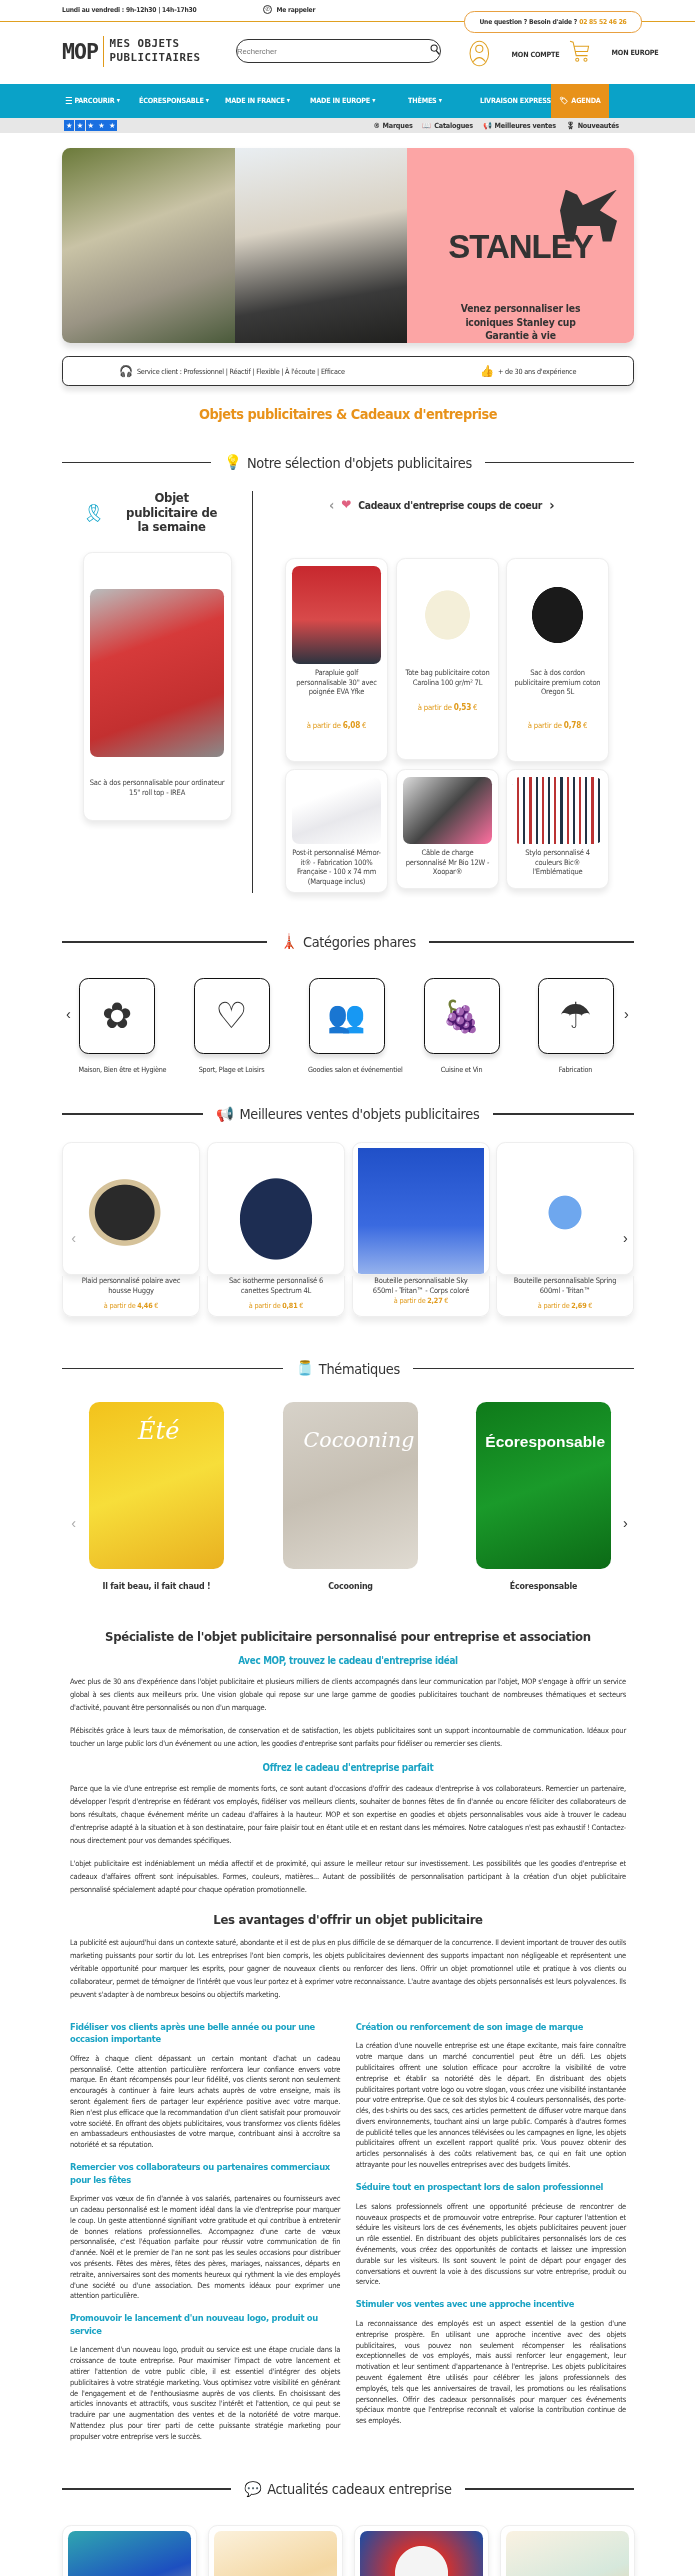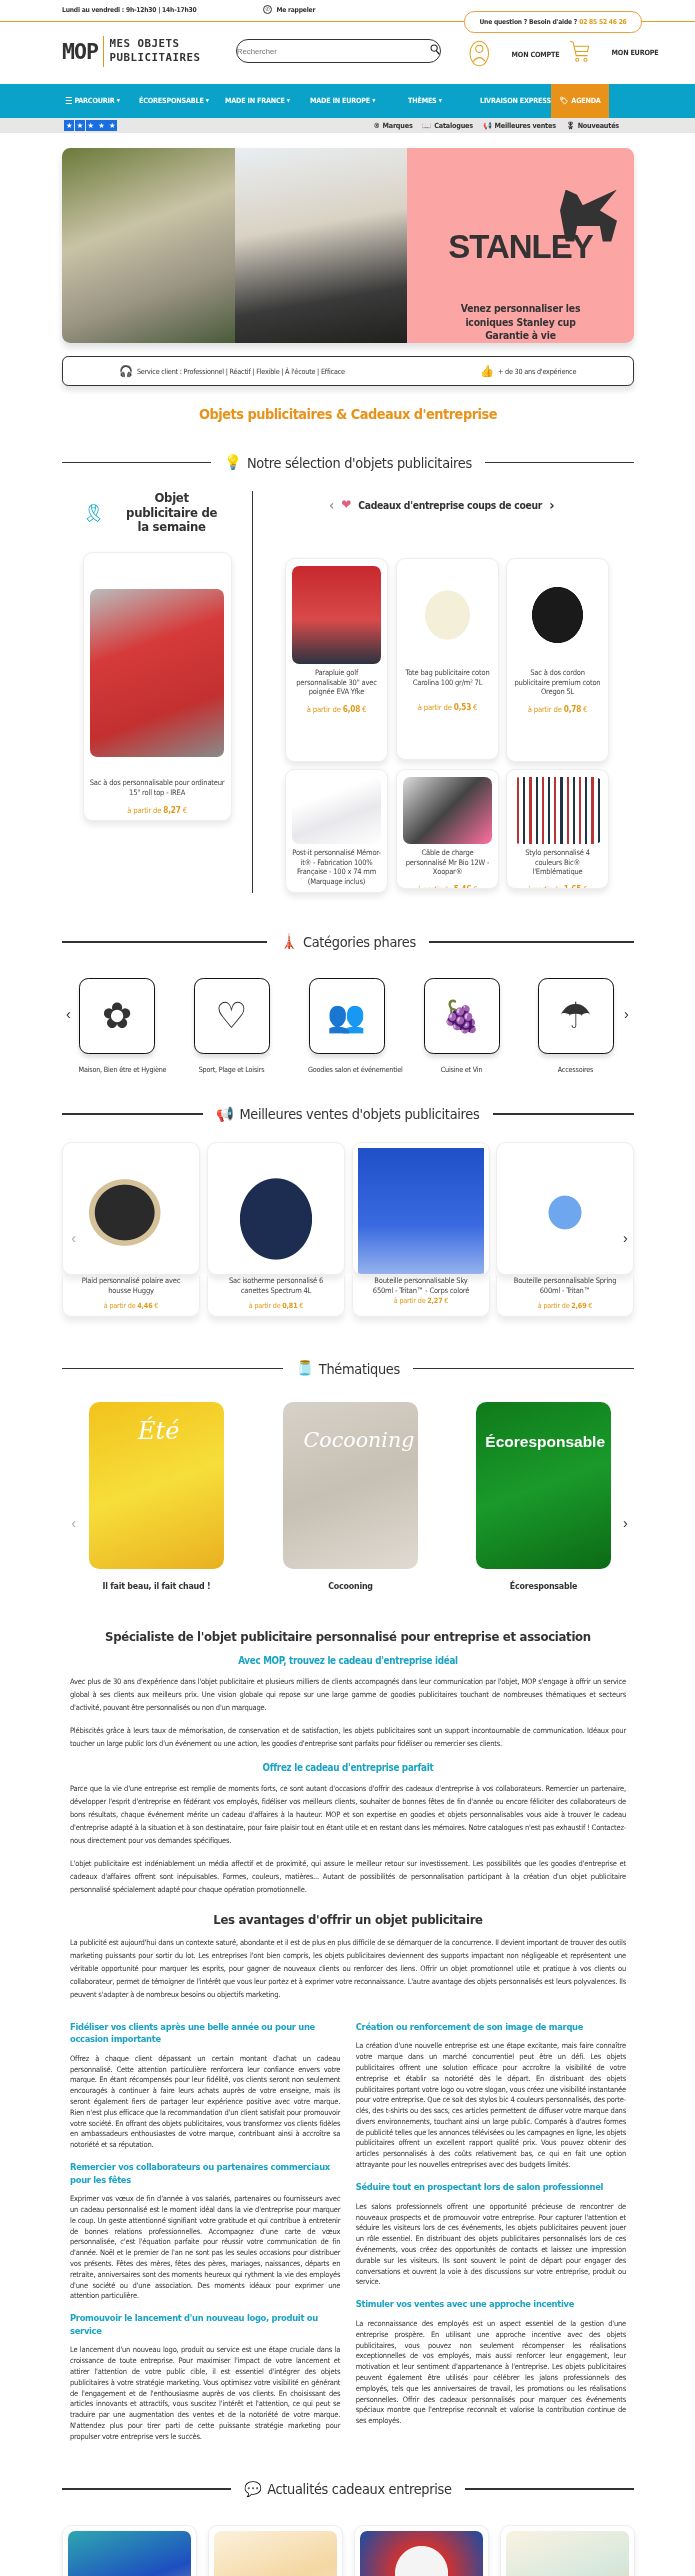--- a/index.html
+++ b/index.html
@@ -48,21 +48,21 @@
 .sechead .line{flex:1;height:1.5px;background:#333}
 .sechead .lbl{display:flex;align-items:center;gap:5.2px;padding:0 13.4px;font-size:14.4px;color:#333;letter-spacing:-0.3px}
 
 .selection{width:572px;margin:13.4px auto 0;display:flex;position:relative;height:402px}
 .sel-left{width:191px;border-right:0.8px solid #333;position:relative}
 .sel-left .head{display:flex;align-items:center;gap:15.5px;margin-left:20.6px;margin-top:0}
 .sel-left .head .t{font-size:13px;text-align:center;width:103px;line-height:14.4px;font-weight:bold;letter-spacing:-0.3px}
 .pcard{background:#fff;border:0.5px solid #eee;border-radius:9.3px;box-shadow:0 3.1px 6.2px rgba(0,0,0,.09);text-align:center;position:absolute;overflow:hidden}
 .pcard .img{margin:5.2px 6.2px 0;border-radius:7.2px}
 .pcard .nm{font-size:7.5px;color:#444;line-height:9.8px;padding:0 5.2px;margin-top:4.1px}
-.pcard .pr{font-size:7.7px;color:#e09a1a;margin-top:7px}
+.pcard .pr{font-size:7.7px;color:#e09a1a;margin-top:23px}
 .pcard .pr b{font-size:8.2px}
 .sel-right{flex:1;position:relative}
 .sel-right .head{position:absolute;left:76px;top:5.2px;display:flex;align-items:center;gap:7.2px;font-size:10.3px;font-weight:bold;letter-spacing:-0.3px}
 
 .cats{width:572px;margin:20.6px auto 0;position:relative;height:100px}
 .cat{position:absolute;top:0;width:77px;text-align:center}
 .cat .box{width:76px;height:76px;border:1.5px solid #111;border-radius:9.3px;margin:0 auto;display:flex;align-items:center;justify-content:center;box-shadow:0 3.1px 4.1px rgba(0,0,0,.12)}
 .cat .lbl{margin-top:11.3px;font-size:7.2px;white-space:nowrap}
 .arrow{position:absolute;font-size:14.4px;color:#333}
 
@@ -327,21 +327,21 @@
     <a class="cat" style="left:361px">
       <div class="box">
           <span style="font-size:31px">🍇</span>
         </div>
       <div class="lbl narrow">Cuisine et Vin</div>
     </a>
     <a class="cat" style="left:475px">
       <div class="box">
           <span style="font-size:36px">☂</span>
         </div>
-      <div class="lbl narrow">Accessoires</div>
+      <div class="lbl narrow">Fabrication</div>
     </a>
     <span class="arrow" style="left:562px;top:28px">›</span>
   </div>
 
   <div class="sechead" style="margin-top:20.6px">
     <div class="line"></div>
     <div class="lbl narrow">
         <span style="color:#e0a020">📢</span>
         <span>Meilleures ventes d'objets publicitaires</span>
       </div>

